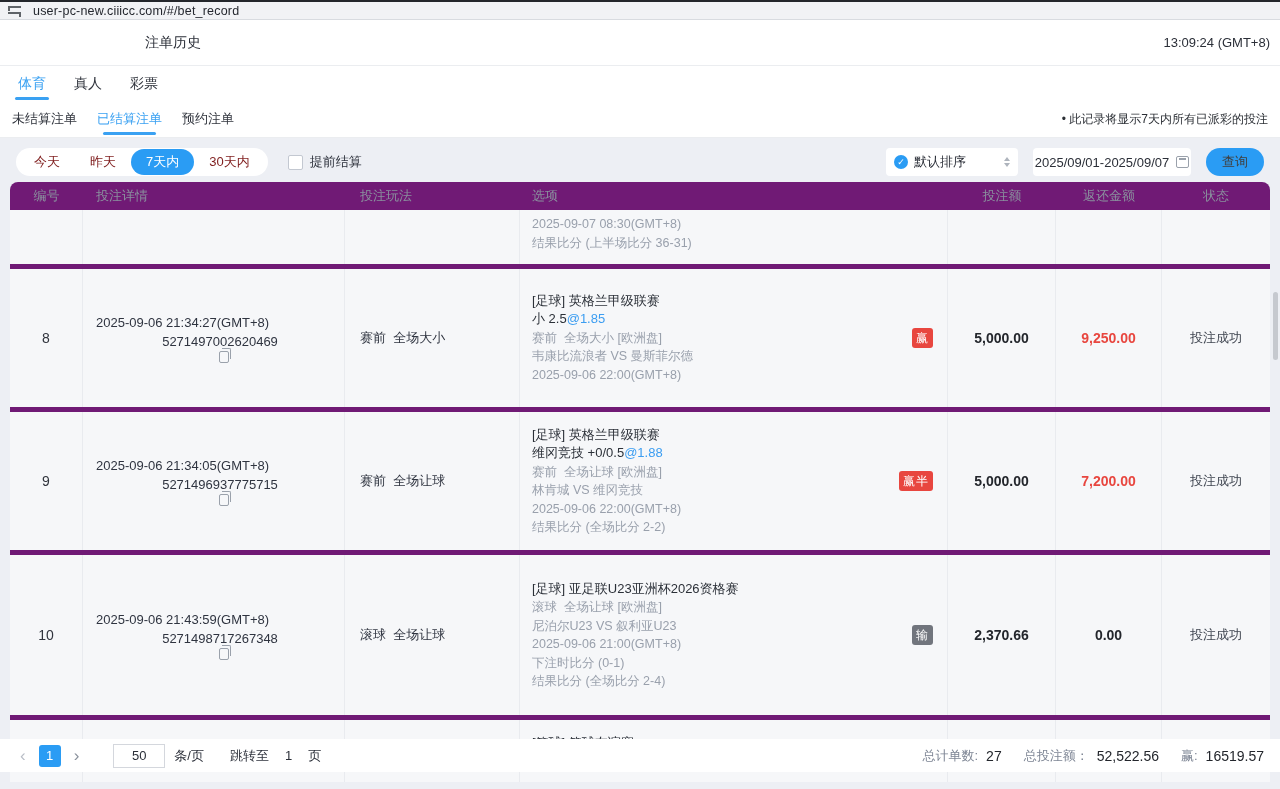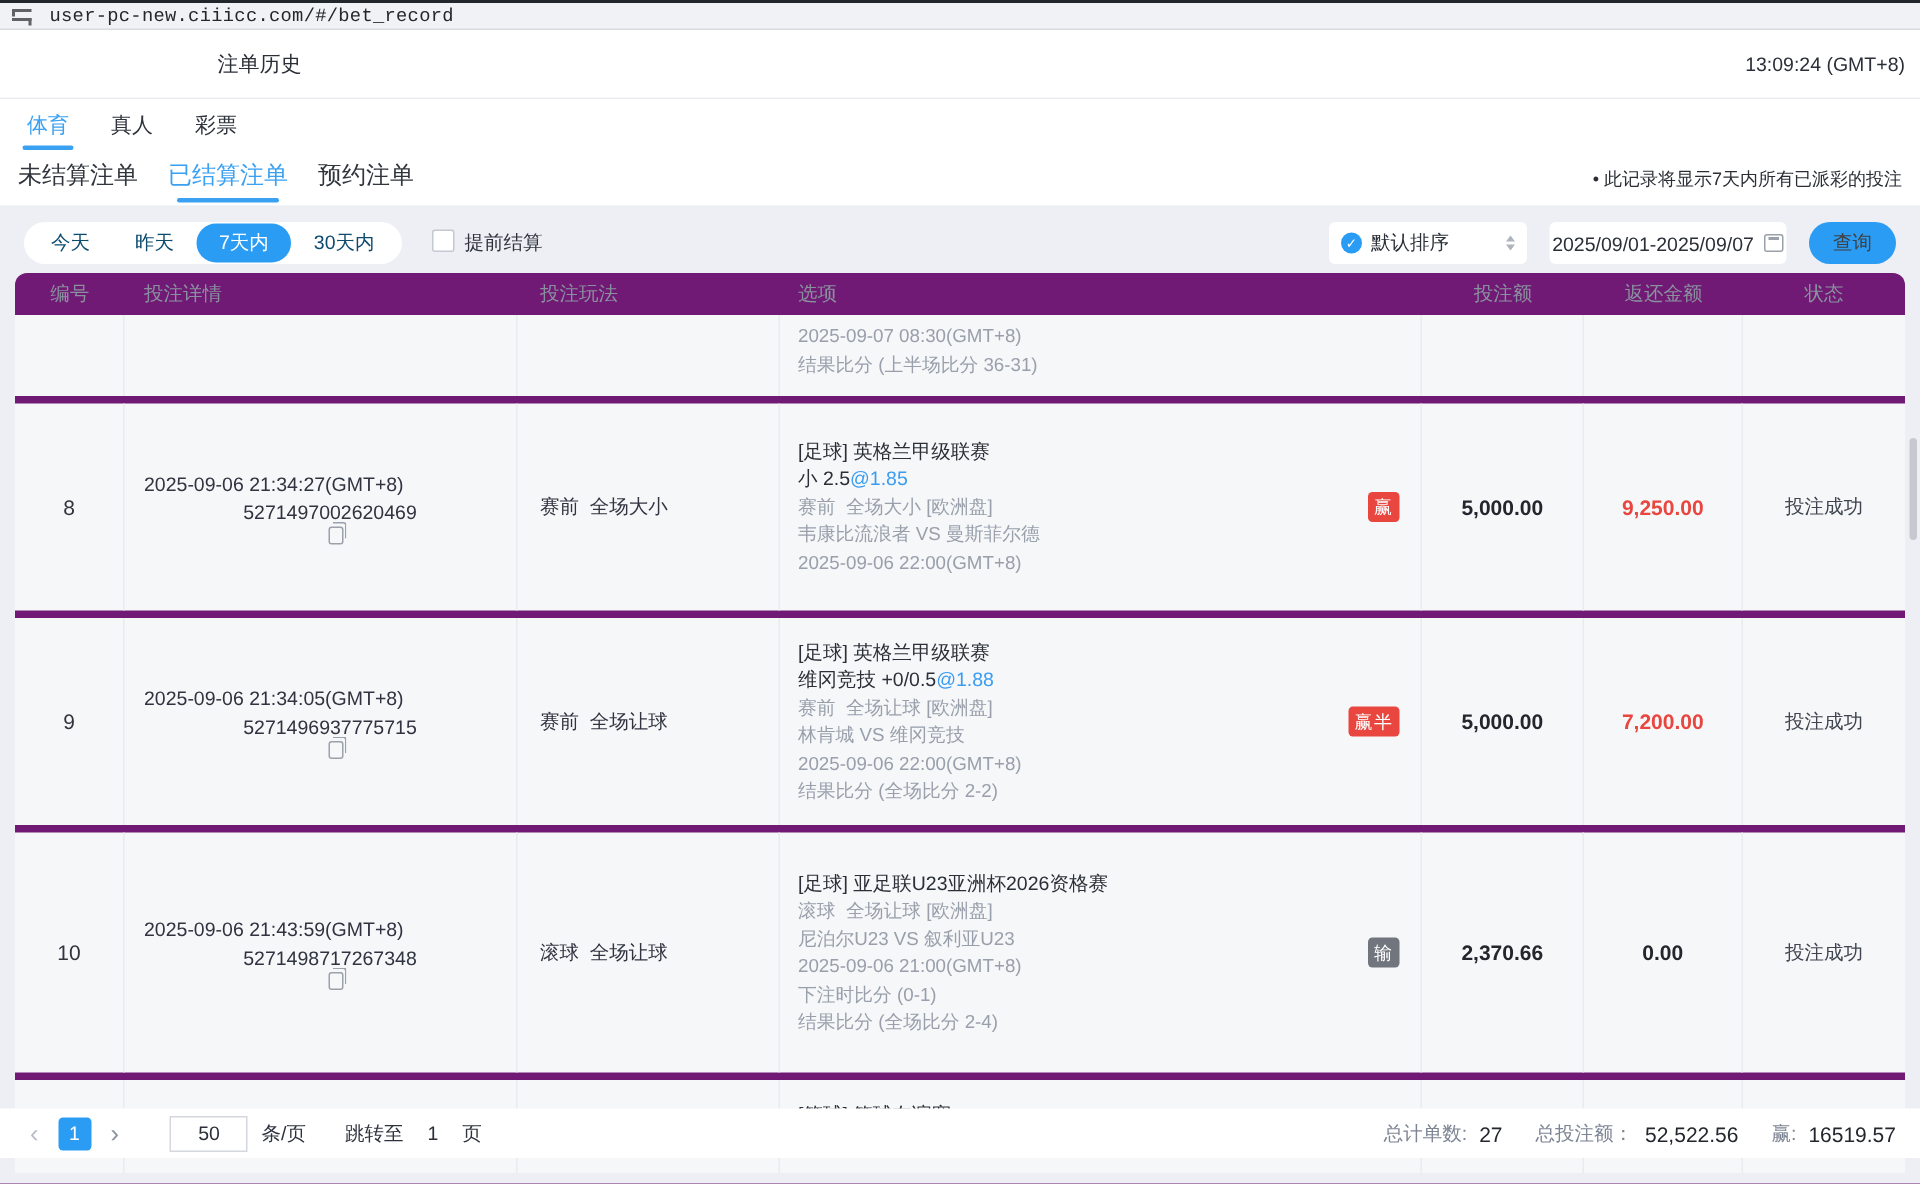--- a/index.html
+++ b/index.html
@@ -5,46 +5,46 @@
   * { margin:0; padding:0; box-sizing:border-box; }
   html,body { width:1280px; height:789px; }
   body {
     font-family:"Liberation Sans","DejaVu Sans",sans-serif;
     background:#edeff4; color:#2b2f38; overflow:hidden; position:relative;
   }
   
   .topbar {
     height:20px; background:#f1f2f5;
     border-top:2px solid #23262b; border-bottom:1px solid #d8dbe0;
-    display:flex; align-items:center; padding-left:8px;font-family:Liberation Mono, monospace;
+    display:flex; align-items:center; padding-left:8px;
   }
   .tab-icon { width:13px; height:11px; position:relative; display:inline-block; }
   .tab-icon::before { content:""; position:absolute; left:0; top:1px; width:11px; height:3px; border-top:2px solid #5f6368; border-left:2px solid #5f6368; }
   .tab-icon::after  { content:""; position:absolute; left:0; top:7px; width:11px; height:3px; border-top:2px solid #5f6368; border-right:2px solid #5f6368; }
   .url-text { margin-left:12px; font-size:12.5px; color:#24272e; letter-spacing:.2px; }
   
   .panel { background:#ffffff; }
   .header-row { height:46px; display:flex; align-items:center; border-bottom:1px solid #ebedf0; }
   .page-title { margin-left:145px; font-size:14px; color:#2b2f38; }
   .clock { margin-left:auto; margin-right:10px; font-size:13px; color:#2b2f38; }
   .tabs-row { height:37px; display:flex; align-items:flex-end; gap:28px; padding-left:18px; }
   .tab { font-size:14px; color:#30343d; padding-bottom:10px; position:relative; cursor:pointer; }
   .tab.active { color:#3aa1f2; }
   .tab.active::after { content:""; position:absolute; left:-3px; right:-3px; bottom:3px; height:3px; border-radius:2px; background:#3aa1f2; }
   .subtabs-row { height:35px; display:flex; align-items:flex-end; gap:20px; padding-left:12px; border-bottom:1px solid #ebedf0; }
-  .subtab { font-size:16px; color:#30343d; padding-bottom:9px; position:relative; cursor:pointer; }
+  .subtab { font-size:13px; color:#30343d; padding-bottom:9px; position:relative; cursor:pointer; }
   .subtab.active { color:#3aa1f2; }
   .subtab.active::after { content:""; position:absolute; left:6px; right:6px; bottom:2px; height:3px; border-radius:2px; background:#3aa1f2; }
   .note { margin-left:auto; margin-right:12px; font-size:12px; color:#2b2f35; padding-bottom:9px; }
   
   .filter-bar { display:flex; align-items:center; margin:10px 16px 0 16px; height:28px; }
   .quick-group { background:#fff; border-radius:15px; height:28px; display:flex; align-items:center; padding:0 3px; }
-  .quick-btn { padding:0 15px; height:28px; line-height:28px; font-size:13px; color:#0c4a6e; border-radius:14px; cursor:pointer; }
+  .quick-btn { padding:0 15px; height:28px; line-height:28px; font-size:13px; color:#7f1d1d; border-radius:14px; cursor:pointer; }
   .quick-btn.active { background:#2a9cf4; color:#fff; height:26px; line-height:26px; }
-  .chk-wrap { display:flex; margin-left:20px; }
+  .chk-wrap { display:flex; align-items:center; margin-left:20px; }
   .checkbox { width:15px; height:15px; background:#fff; border:1px solid #c3c8d1; border-radius:2px; }
   .chk-label { margin-left:7px; font-size:13px; color:#2e323c; }
   .filter-right { margin-left:auto; display:flex; align-items:center; gap:15px; }
   .sort-box { width:132px; height:28px; background:#fff; border-radius:4px; display:flex; align-items:center; padding:0 8px; font-size:13px; color:#2b2f38; cursor:pointer; }
   .check-circle { width:14px; height:14px; border-radius:50%; background:#2a9cf4; color:#fff; font-size:9px; line-height:14px; text-align:center; margin-right:6px; flex:0 0 auto; }
   .sort-arrows { margin-left:auto; display:flex; flex-direction:column; gap:2px; }
   .sort-arrows i { display:block; width:0; height:0; border-left:3.5px solid transparent; border-right:3.5px solid transparent; }
   .sort-arrows .up { border-bottom:4px solid #aeb4bd; }
   .sort-arrows .dn { border-top:4px solid #aeb4bd; }
   .date-box { width:158px; height:28px; background:#fff; border-radius:4px; display:flex; align-items:center; justify-content:center; gap:7px; font-size:13px; color:#2b2f38; cursor:pointer; }

